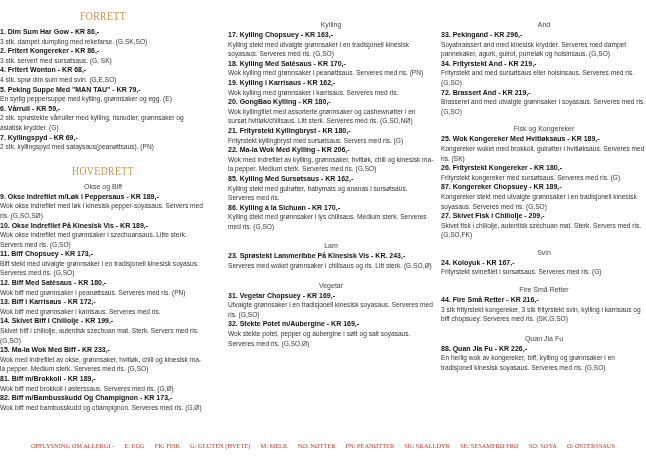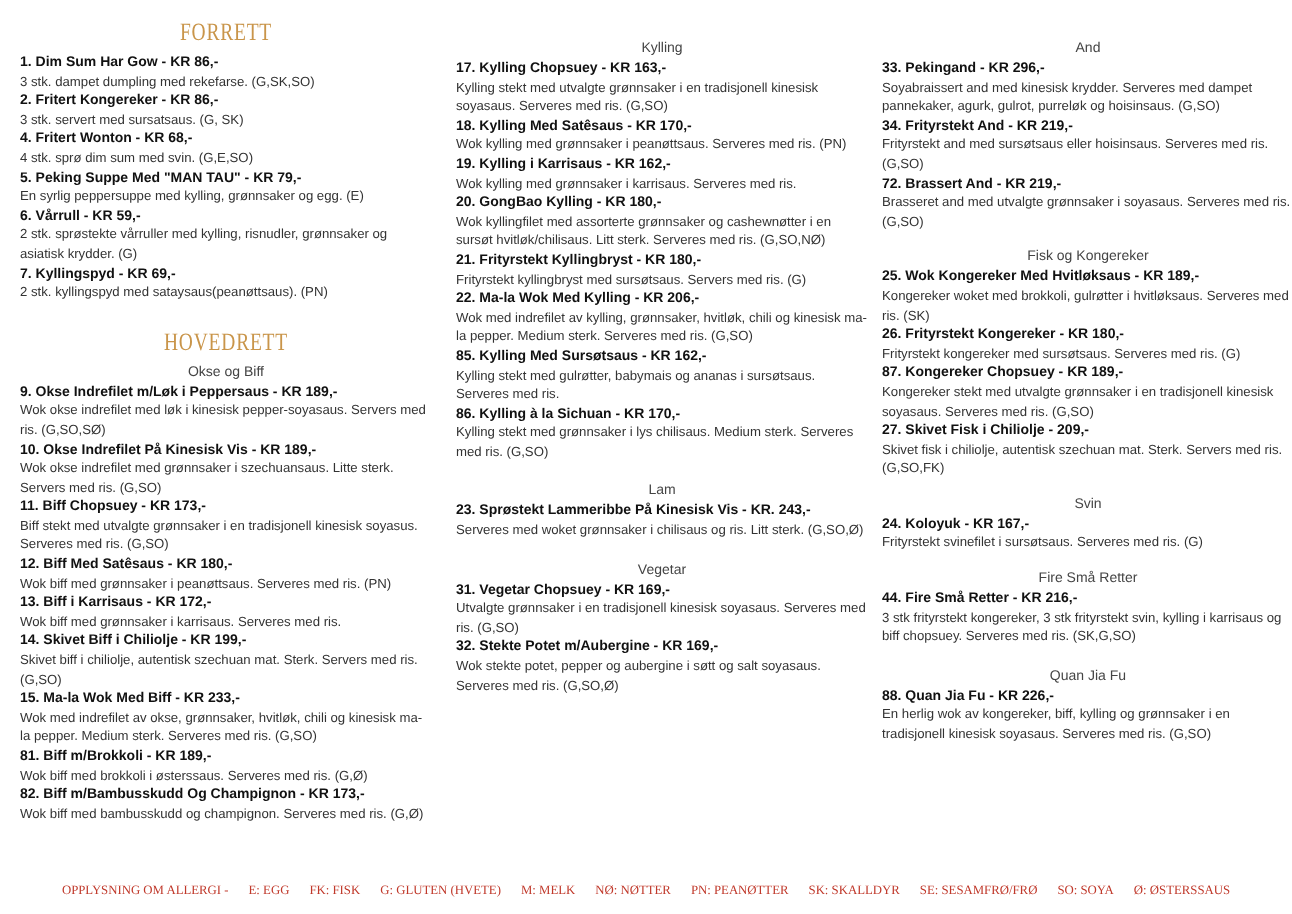--- a/index.html
+++ b/index.html
@@ -1,19 +1,19 @@
 <!DOCTYPE html>
 <html><head>
 <meta charset="utf-8">
 <style>
   html, body { margin: 0; padding: 0; background: #ffffff; }
   body { width: 646px; height: 457px; position: relative; overflow: hidden;
          font-family: "Liberation Sans", sans-serif; color: #2b2b2b; }
   .col { position: absolute; top: 0; width: 206px; }
-  .col1 { left: 10px; }
+  .col1 { left: 0; }
   .col2 { left: 228px; }
   .col3 { left: 441px; }
   .hdr { text-align: center; color: #c9954a; font-family: "Liberation Serif", serif;
          font-size: 12.5px; letter-spacing: 0.5px; transform: scaleX(0.78); font-weight: normal; }
   .sub { text-align: center; font-size: 7px; color: #444; margin: 0; line-height: 10px; }
   .item { margin: 0; }
   .title { font-size: 7px; font-weight: bold; color: #111; line-height: 9.6px; white-space: nowrap; }
   .desc { font-size: 6.6px; color: #333; line-height: 9.6px; }
   .footer { position: absolute; left: 0; width: 646px; top: 442px; text-align: center;
             color: #c0392b; font-family: "Liberation Serif", serif; font-size: 6.4px; white-space: nowrap; }

